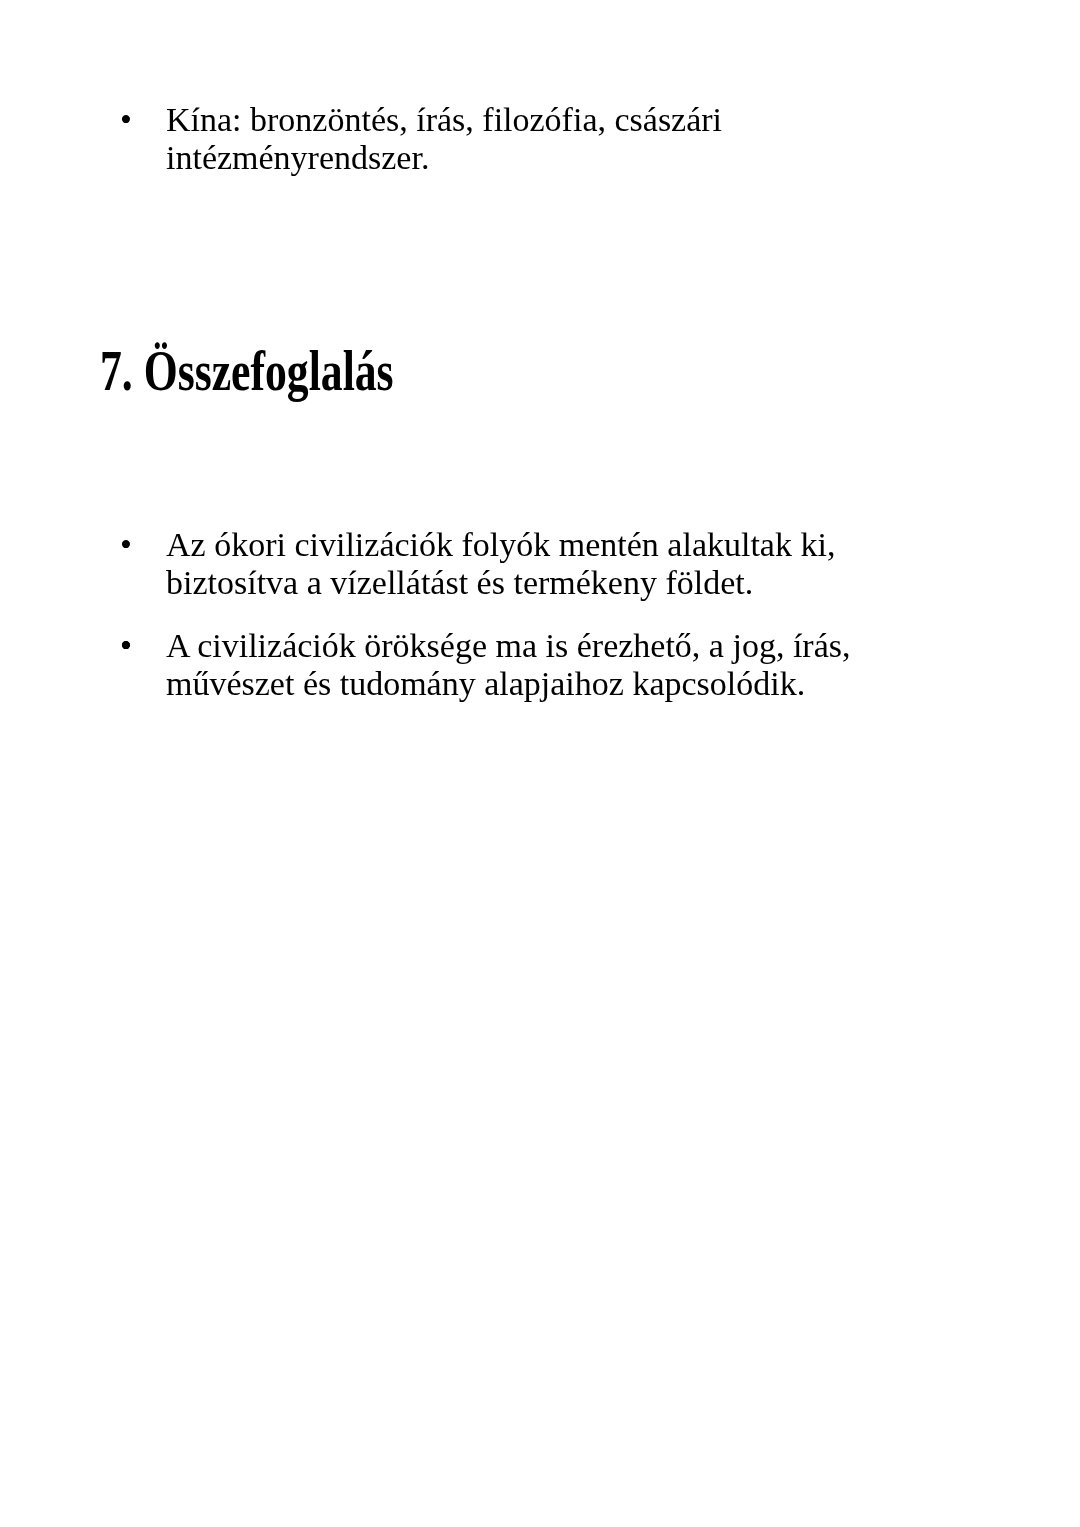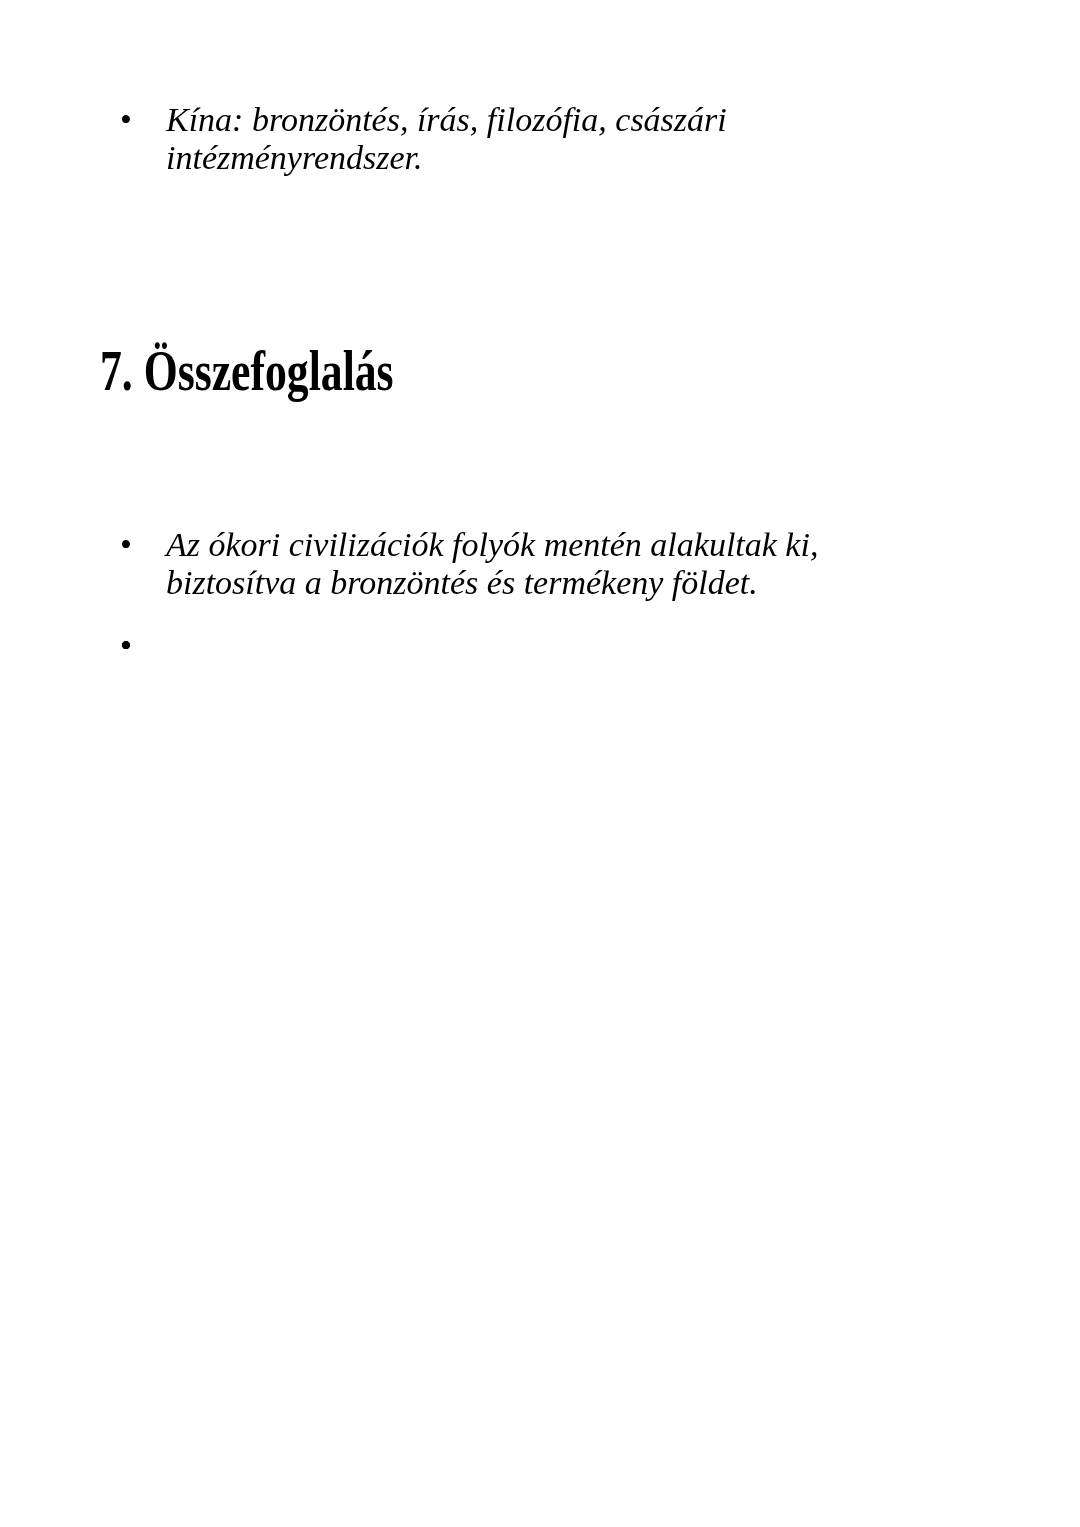--- a/index.html
+++ b/index.html
@@ -35,21 +35,20 @@
   }
   .bullet-glyph {
     position: absolute;
     left: 0;
     top: 0;
     font-size: 34px;
     line-height: 38px;
   }
   .bullet-text {
     white-space: pre-line;
-    font-style: italic;
   }
   .section-heading {
     position: absolute;
     left: 100px;
     top: 343px;
     margin: 0;
     font-size: 56px;
     line-height: 56px;
     font-weight: bold;
     white-space: nowrap;
@@ -70,23 +69,25 @@
 intézményrendszer.</span>
     </li>
   </ul>
 
   <h1 class="section-heading">7. Összefoglalás</h1>
 
   <ul class="bullet-list summary-list">
     <li class="bullet-item">
       <span class="bullet-glyph">•</span>
       <span class="bullet-text">Az ókori civilizációk folyók mentén alakultak ki,
-biztosítva a bronzöntés és termékeny földet.</span>
+biztosítva a vízellátást és termékeny földet.</span>
     </li>
     <li class="bullet-item">
       <span class="bullet-glyph">•</span>
     </li>
     <li class="bullet-item">
       <span class="bullet-glyph">•</span>
+      <span class="bullet-text">A civilizációk öröksége ma is érezhető, a jog, írás,
+művészet és tudomány alapjaihoz kapcsolódik.</span>
     </li>
   </ul>
 
 </div>
 
 </body></html>

